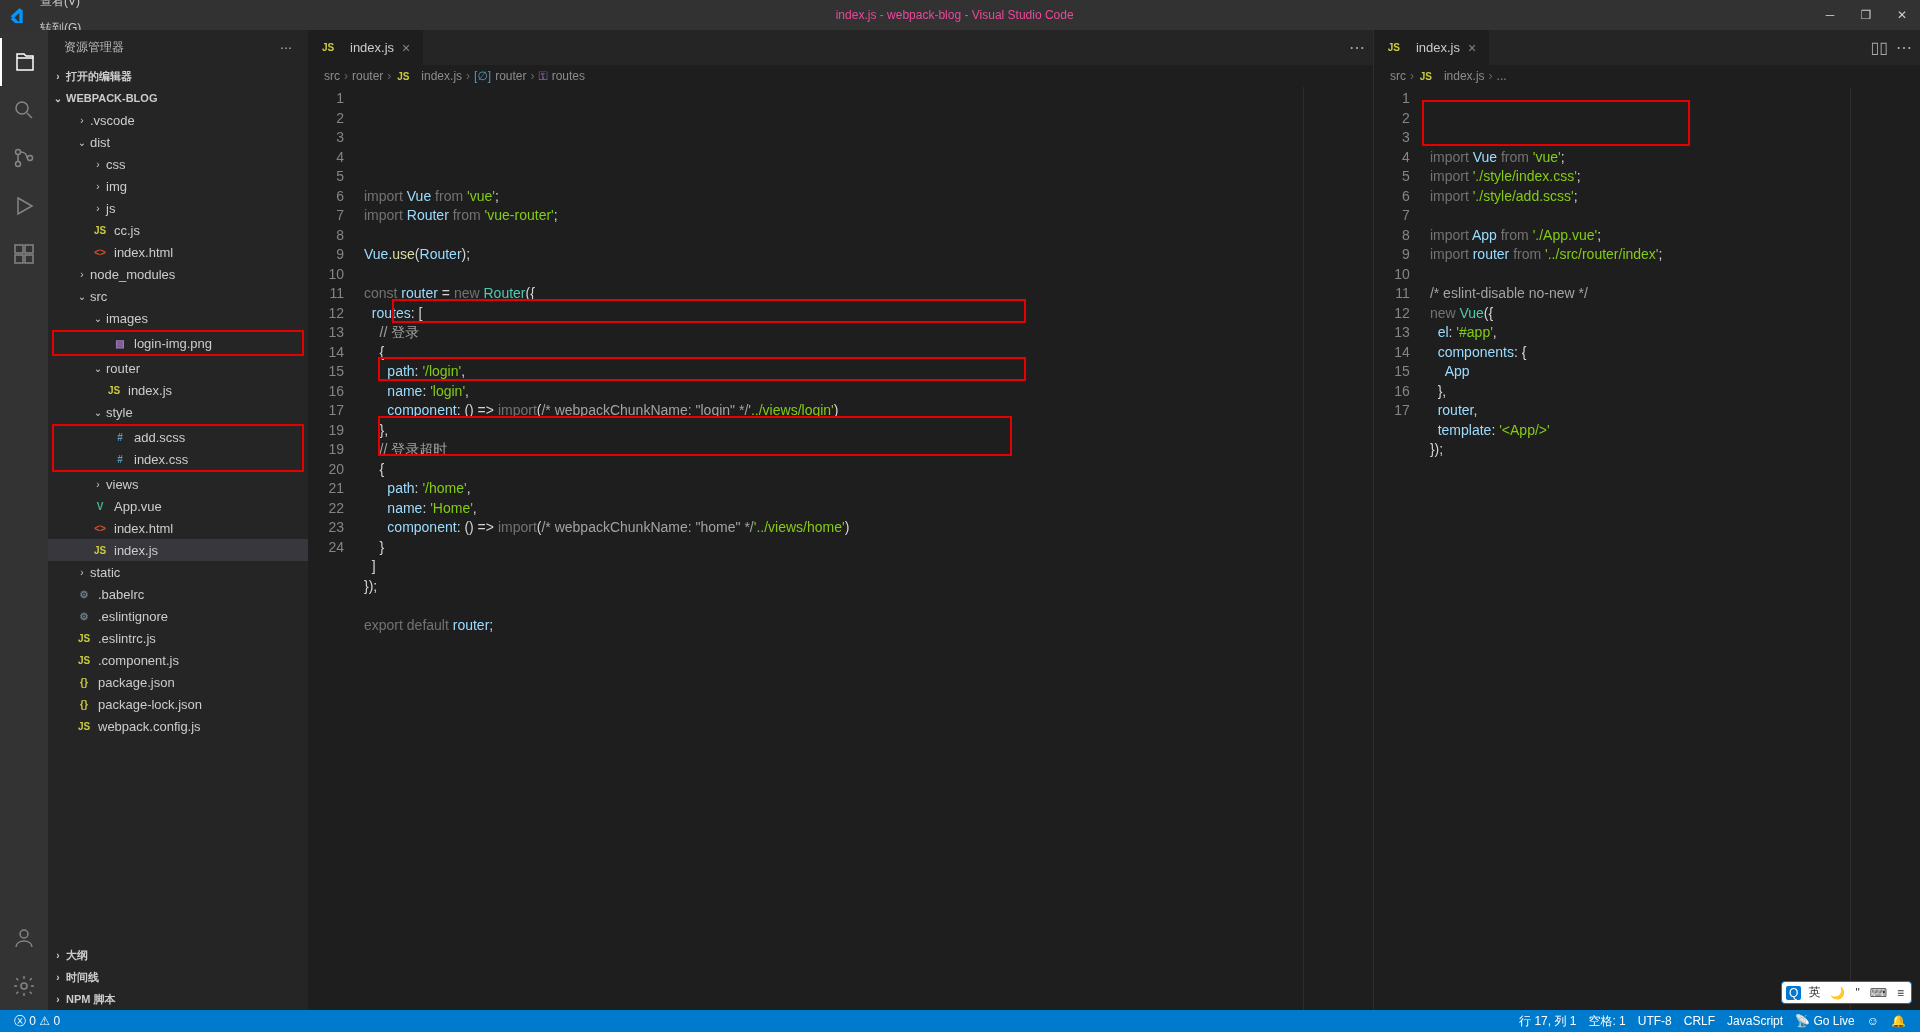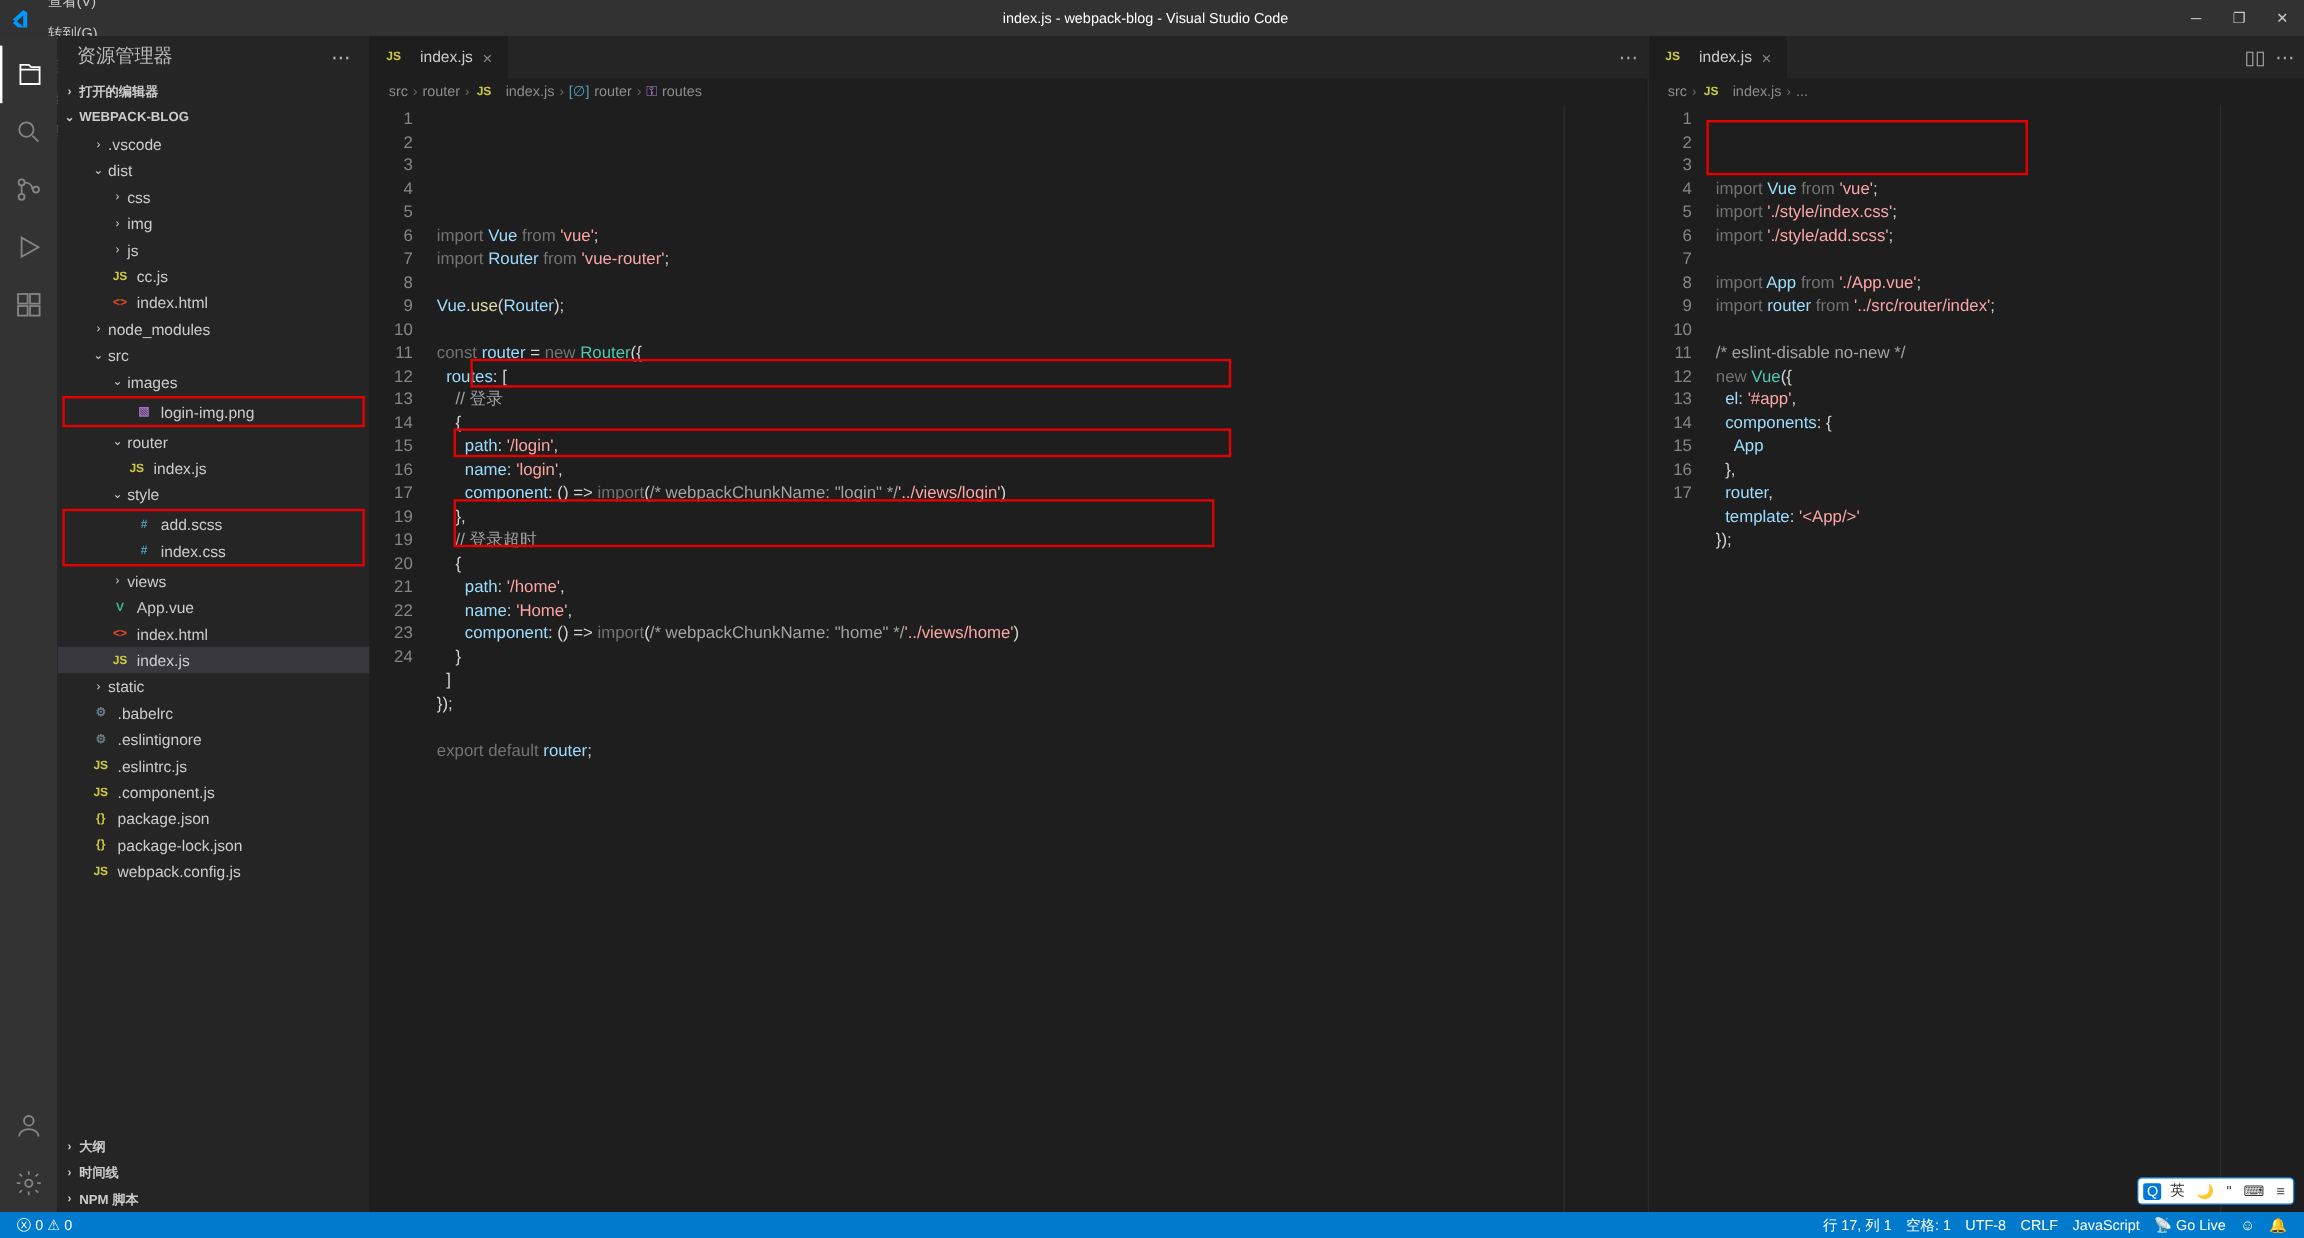--- a/index.html
+++ b/index.html
@@ -2,30 +2,30 @@
 <html><head>
 <meta charset="utf-8">
 <style>
 *{margin:0;padding:0;box-sizing:border-box;font-family:"Segoe UI",sans-serif;}
 body{background:#1e1e1e;color:#ccc;width:1920px;height:1032px;overflow:hidden;display:flex;flex-direction:column;}
 .titlebar{height:30px;background:#323233;display:flex;align-items:center;padding:0 8px;font-size:12px;}
 .titlebar .logo{width:16px;height:16px;display:inline-block;margin-right:8px;}
 .titlebar .logo svg{width:16px;height:16px;}
 .menu{display:flex;gap:2px;flex-direction:column;}
 .menu-item{padding:4px 8px;cursor:pointer;}
-.title{flex:1;text-align:center;color:#ffffff;}
+.title{flex:1;text-align:center;color:#ec4899;}
 .winbtns{display:flex;gap:16px;margin-left:auto;}
 .winbtn{width:20px;text-align:center;cursor:pointer;}
 .main{flex:1;display:flex;overflow:hidden;}
 .activitybar{width:48px;background:#333333;display:flex;flex-direction:column;align-items:center;padding-top:8px;}
 .activitybar .ai{width:48px;height:48px;display:flex;align-items:center;justify-content:center;color:#858585;cursor:pointer;}
 .activitybar .ai.active{color:#fff;border-left:2px solid #fff;}
 .activitybar .spacer{flex:1;}
 .sidebar{width:260px;background:#252526;display:flex;flex-direction:column;font-size:13px;}
-.sidebar-header{height:35px;display:flex;align-items:center;padding:0 16px;color:#bbb;font-size:16px;justify-content:space-between;}
+.sidebar-header{height:35px;display:flex;align-items:center;padding:0 16px;color:#bbb;font-size:12px;justify-content:space-between;}
 .section-header{height:22px;display:flex;align-items:center;padding:0 4px;font-weight:bold;font-size:11px;cursor:pointer;}
 .tree{flex:1;overflow:auto;}
 .tree-item{height:22px;display:flex;align-items:center;padding-left:16px;cursor:pointer;white-space:nowrap;}
 .tree-item.d1{padding-left:28px;}
 .tree-item.d2{padding-left:44px;}
 .tree-item.d3{padding-left:58px;}
 .tree-item.selected{background:#37373d;}
 .chev{width:12px;display:inline-block;text-align:center;margin-right:2px;font-size:10px;}
 .ficon{width:16px;height:16px;margin-right:6px;display:inline-flex;align-items:center;justify-content:center;font-size:10px;font-weight:bold;}
 .ficon.js{color:#cbcb41;}
@@ -47,21 +47,21 @@
 .tab-actions{margin-left:auto;display:flex;gap:8px;padding:0 8px;color:#aaa;}
 .breadcrumbs{height:22px;display:flex;align-items:center;padding:0 16px;font-size:12px;color:#8c8c8c;gap:4px;}
 .breadcrumbs .sep{color:#666;}
 .editor-body{flex:1;display:flex;overflow:hidden;position:relative;}
 .gutter{width:56px;text-align:right;padding-right:20px;color:#858585;font-family:Consolas,monospace;font-size:14px;line-height:19.5px;padding-top:2px;}
 .code{flex:1;font-family:Consolas,monospace;font-size:14px;line-height:19.5px;white-space:pre;padding-top:2px;position:relative;}
 .minimap{width:70px;background:#1e1e1e;border-left:1px solid #2d2d2d;}
 .line{height:19.5px;}
 .kw{color:#737373;}
 .fn{color:#dcdcaa;}
-.str{color:#fca5a5;}
+.str{color:#84cc16;}
 .var{color:#9cdcfe;}
 .cls{color:#4ec9b0;}
 .cmt{color:#a3a3a3;}
 .pun{color:#d4d4d4;}
 .hlbox{border:2px solid #e60000;position:absolute;background:transparent;pointer-events:none;}
 .statusbar{height:22px;background:#007acc;display:flex;align-items:center;padding:0 8px;font-size:12px;color:#fff;}
 .statusbar .sb-item{padding:0 6px;}
 .statusbar .sb-spacer{flex:1;}
 .ime{position:absolute;bottom:28px;right:8px;background:#fff;border:1px solid #0078d4;border-radius:4px;padding:2px 4px;display:flex;gap:4px;align-items:center;font-size:12px;color:#333;}
 .ime span{padding:0 3px;}

